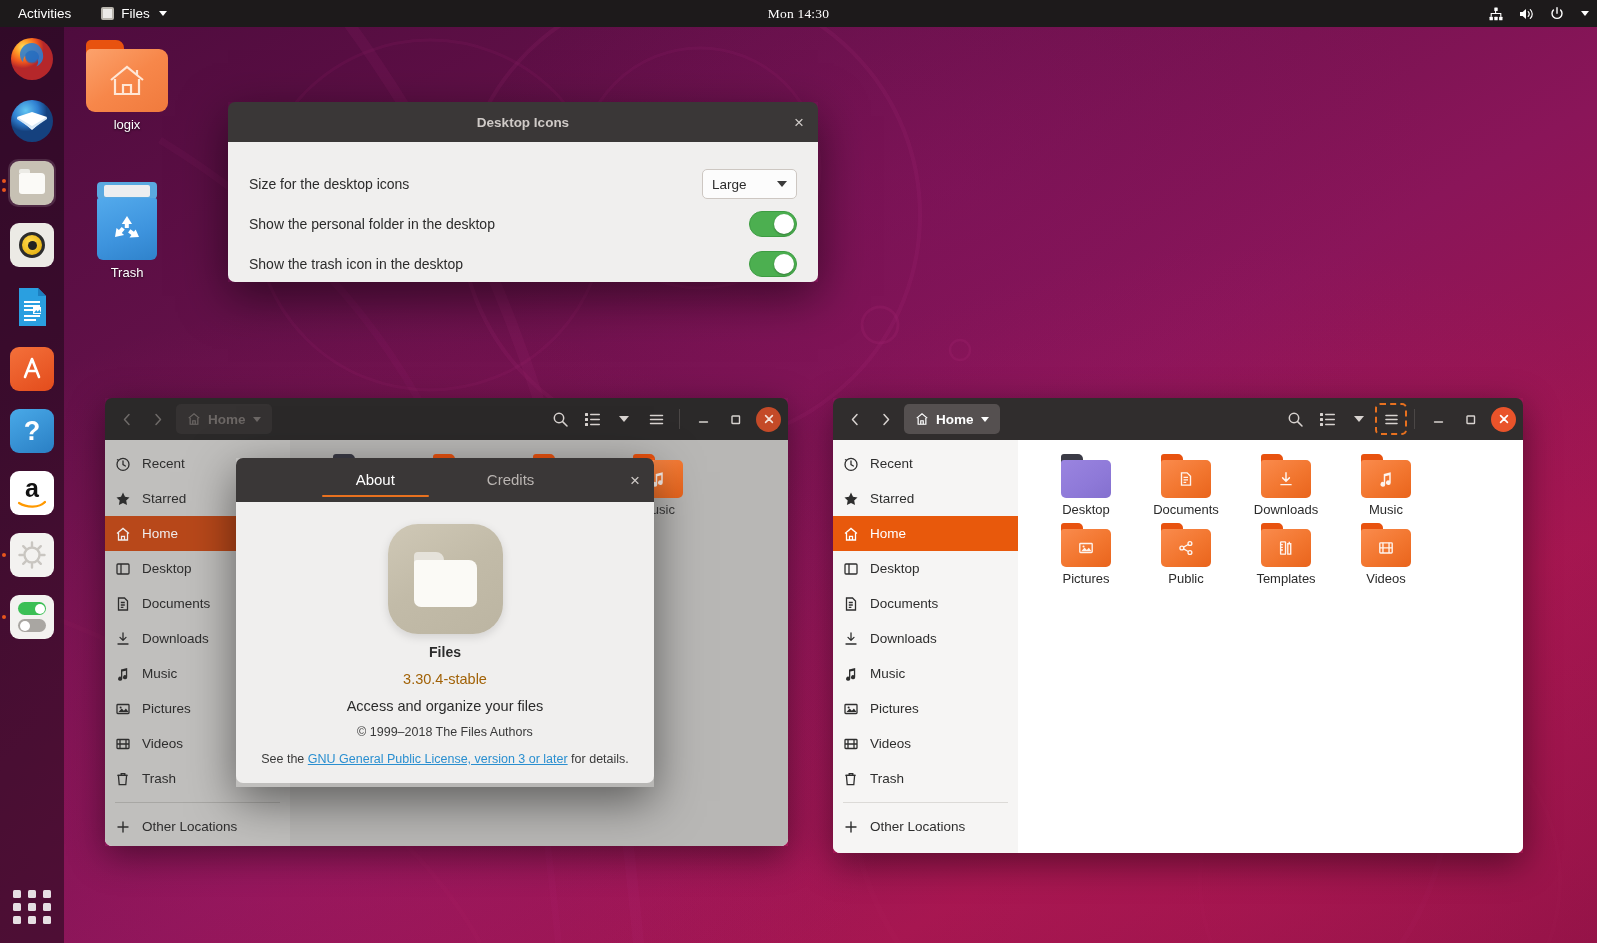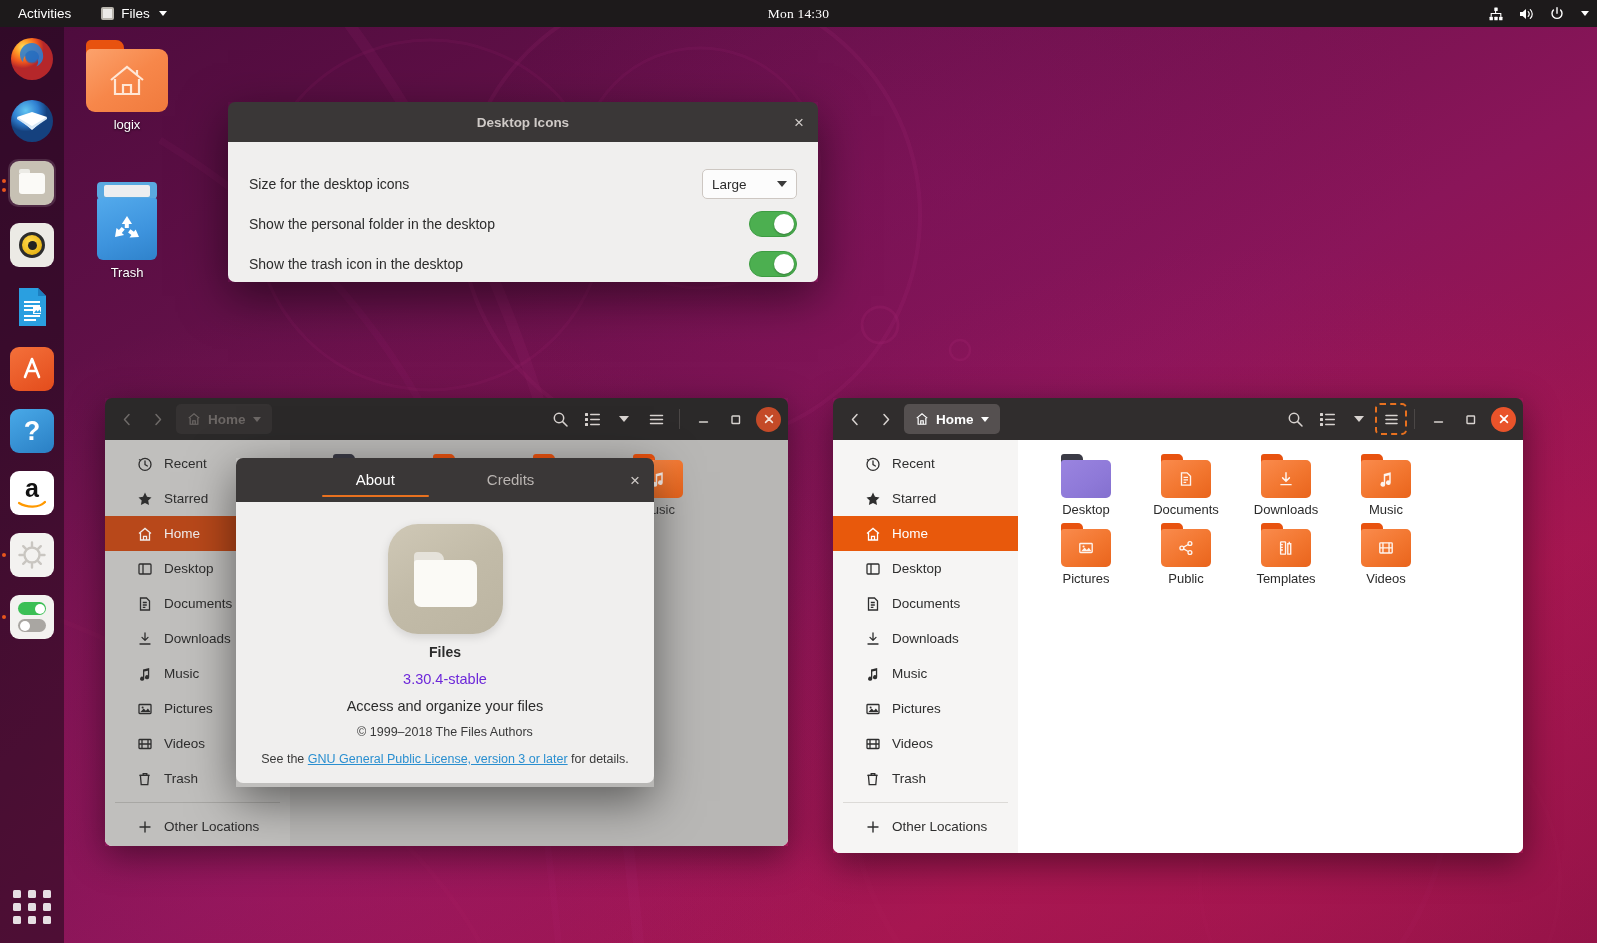--- a/index.html
+++ b/index.html
@@ -106,21 +106,21 @@
     display:flex;align-items:center;justify-content:center;margin-left:4px;
   }
   .closebtn.dim { background:#c44a28; }
   .focusring { outline:2px dashed #e8711f; outline-offset:-1px; border-radius:4px; }
 
   .wbody { display:flex; height:calc(100% - 42px); background:#fff;
            border-bottom-left-radius:7px;border-bottom-right-radius:7px; overflow:hidden;}
   .sidebar { width:185px; background:#f6f5f4; padding-top:6px; font-size:13.5px; color:#2b2b2b; }
   .sidebar.dim { background:#c0bfbd; color:#3b3b3b; }
   .sb-item {
-    height:35px; display:flex; align-items:center; gap:11px; padding-left:32px; color:#2e2e2e;
+    height:35px; display:flex; align-items:center; gap:11px; padding-left:10px; color:#2e2e2e;
   }
   .sb-item.sel { background:#e8590c; color:#fff; }
   .sidebar.dim .sb-item.sel { background:#b8481a; color:#f0eceb; }
   .sb-divider { height:1px;background:#dcdad7;margin:6px 10px; }
   .sidebar.dim .sb-divider { background:#a8a7a4; }
   .content { flex:1; background:#fff; padding:14px 0 0 18px; }
   .content.dim { background:#b8b7b5; }
   .filegrid { display:flex; flex-wrap:wrap; gap:0px; }
   .fileitem { width:100px; text-align:center; margin-bottom:6px; font-size:13px; color:#2b2b2b; }
   .content.dim .fileitem { color:#3a3a3a; }
@@ -168,21 +168,21 @@
   
   .about-tabs { display:flex;align-items:center;height:44px;background:#3a3737;
                 border-top-left-radius:7px;border-top-right-radius:7px;position:relative; }
   .tabs-group { display:flex; margin:0 auto; }
   .atab { padding:0 46px;line-height:44px;font-size:15px;color:#b9b4b1;position:relative; }
   .atab.sel { color:#fff; }
   .atab.sel::after { content:"";position:absolute;left:12px;right:12px;bottom:5px;height:2.5px;background:#e8711f;border-radius:2px; }
   .about-body { background:#f0efee;text-align:center;padding:22px 0 14px;
                 border-bottom-left-radius:7px;border-bottom-right-radius:7px; }
   .about-appname { font-size:14px;font-weight:bold;color:#2b2b2b;margin-top:10px; }
-  .about-ver { font-size:14.5px;color:#6d28d9;margin-top:11px; }
+  .about-ver { font-size:14.5px;color:#a16207;margin-top:11px; }
   .about-desc { font-size:14.5px;color:#2b2b2b;margin-top:11px; }
   .about-copy { font-size:12.5px;color:#3a3a3a;margin-top:11px; }
   .about-warn { font-size:12.5px;color:#3a3a3a;margin-top:11px;line-height:1.5; }
   .about-link { color:#2a8fd0;text-decoration:underline; }
 </style>
 </head>
 <body>
 
 <svg id="wallpaper-art" viewBox="0 0 1597 943" preserveAspectRatio="none">
   <g fill="none" stroke="#b0'" opacity="0.30">

